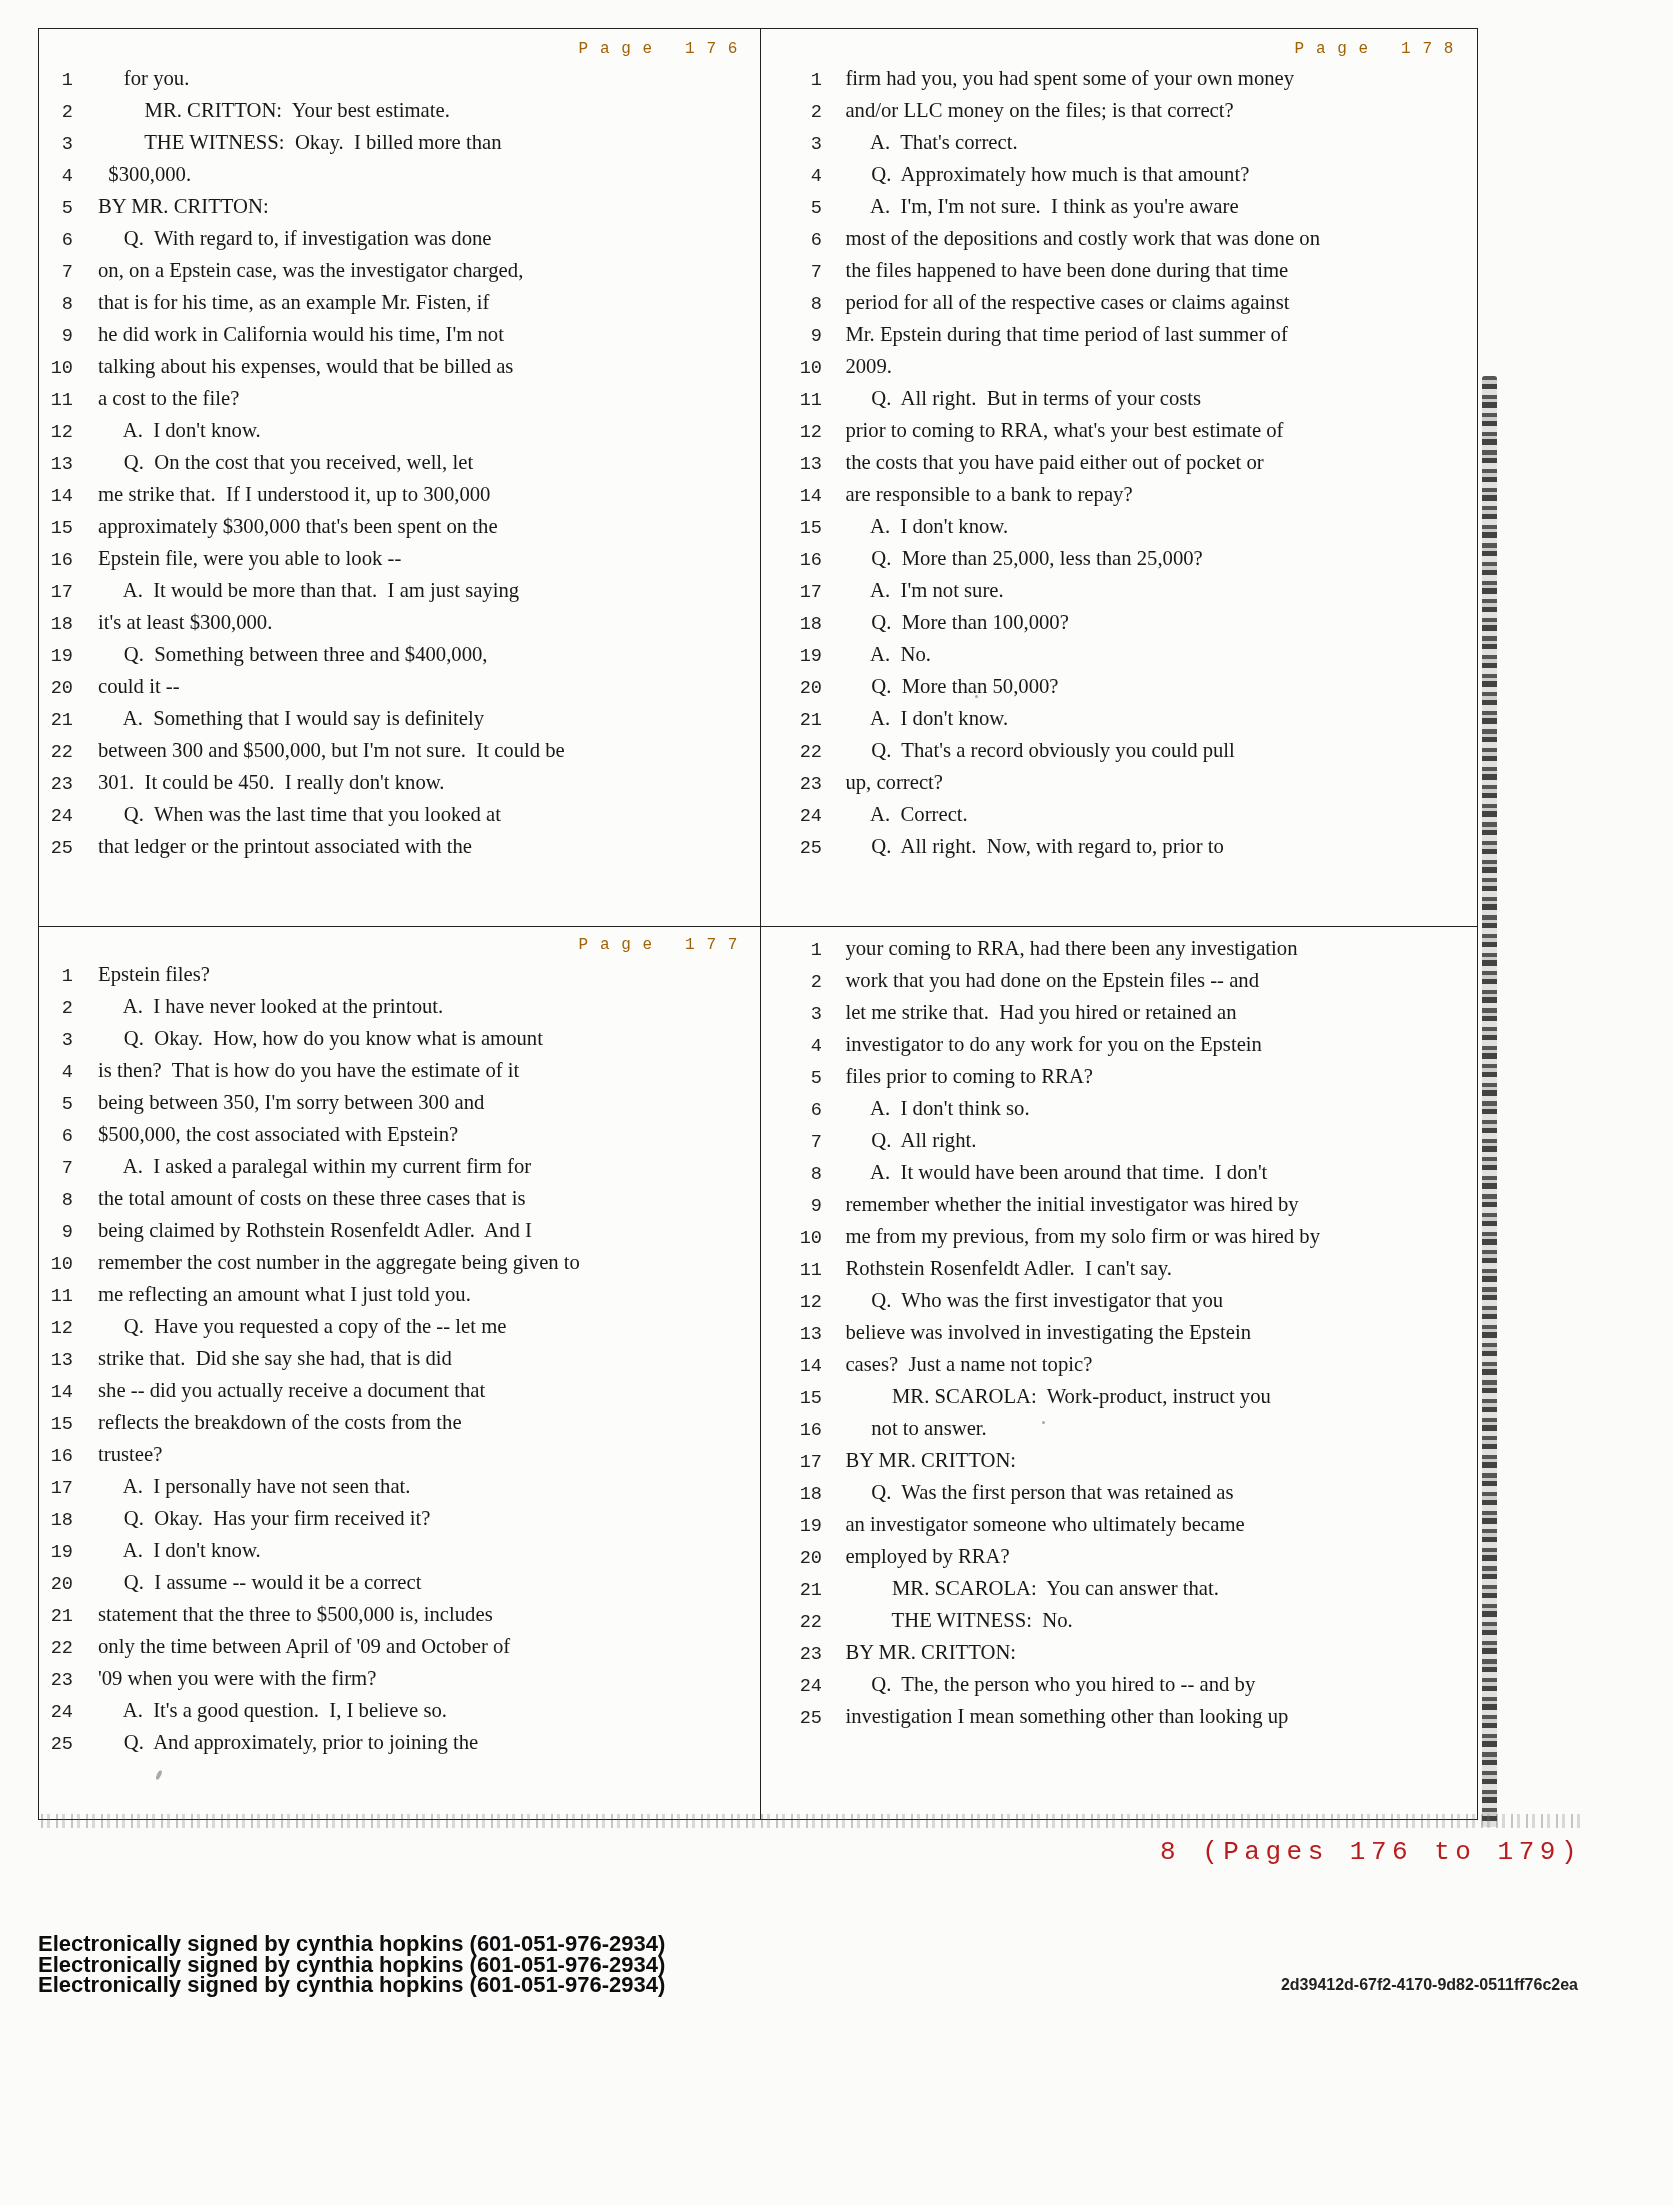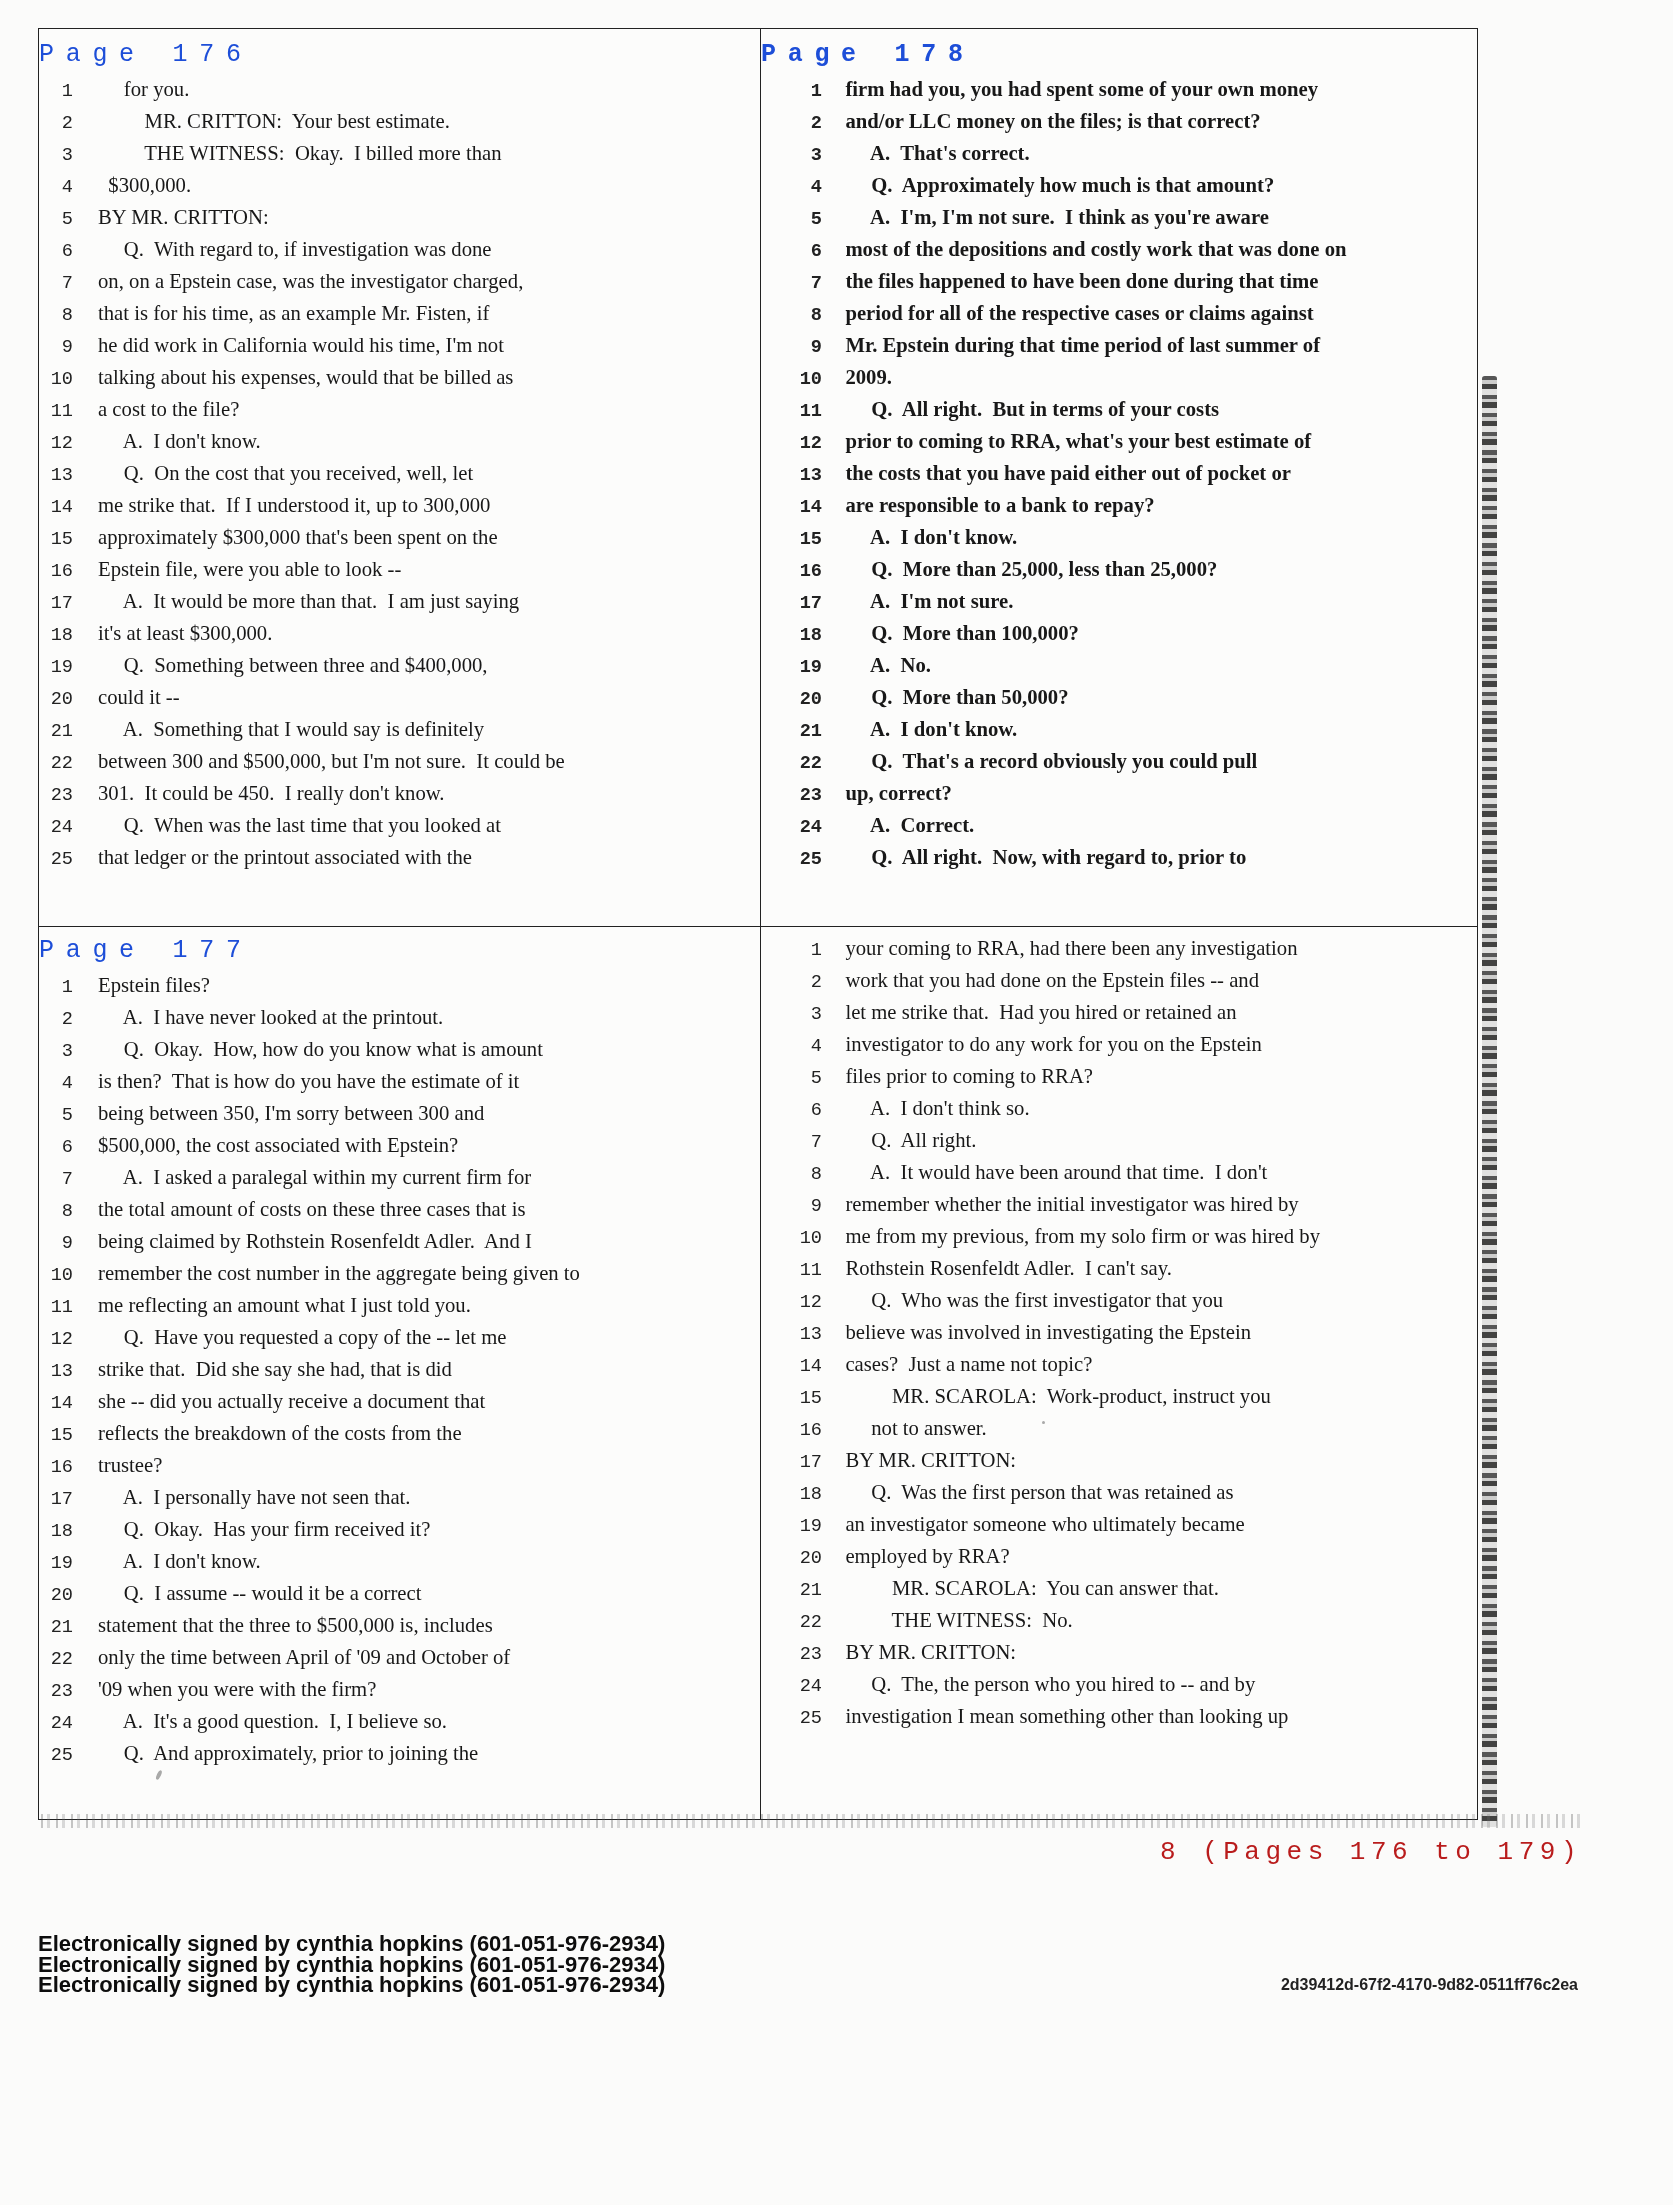--- a/index.html
+++ b/index.html
@@ -18,30 +18,30 @@
     position:absolute;left:38px;top:27.6px;
     width:1438px;height:1790px;
     border:1.4px solid #222;
     background:#fcfcfb;
   }
   .divider-v{position:absolute;left:721px;top:0;width:1.4px;height:100%;background:#222;}
   .divider-h{position:absolute;left:0;top:897px;width:100%;height:1.4px;background:#222;}
 
   .quad{position:absolute;overflow:hidden;}
   .q-tl{left:0;top:0;width:721px;height:897px;}
-  .q-tr{left:722px;top:0;width:715px;height:897px;font-weight:bold;}
+  .q-tr{left:722px;top:0;width:715px;height:897px;}
   .q-bl{left:0;top:899px;width:721px;height:891px;}
   .q-br{left:722px;top:899px;width:715px;height:891px;}
 
   .page-header{
     margin-top:11px;margin-right:11px;
-    text-align:left;
+    text-align:right;
     font-family:"Liberation Mono",monospace;
-    font-size:25px;letter-spacing:11.7px;
-    color:#1d4ed8;white-space:pre;
+    font-size:16px;letter-spacing:11.7px;
+    color:#a16207;white-space:pre;
   }
   .q-bl .page-header,.q-br .page-header{margin-top:8px;}
 
   .lines{margin-top:9.6px;}
   .line-row{display:flex;align-items:baseline;height:32px;}
   .line-num{
     flex:none;width:var(--numw);text-align:right;
     font-family:"Liberation Mono",monospace;
     font-size:18.6px;color:#222;
   }

